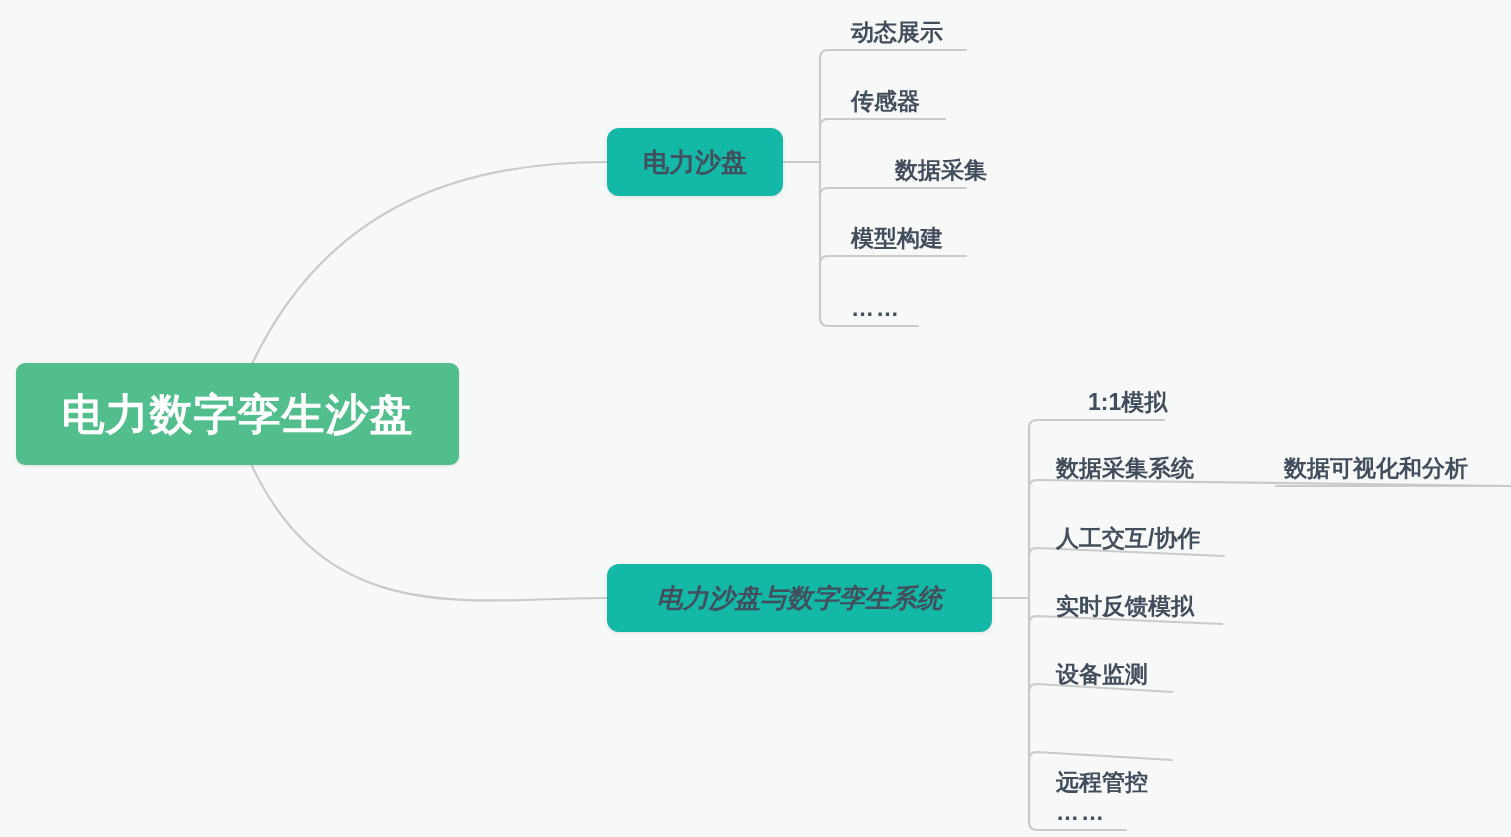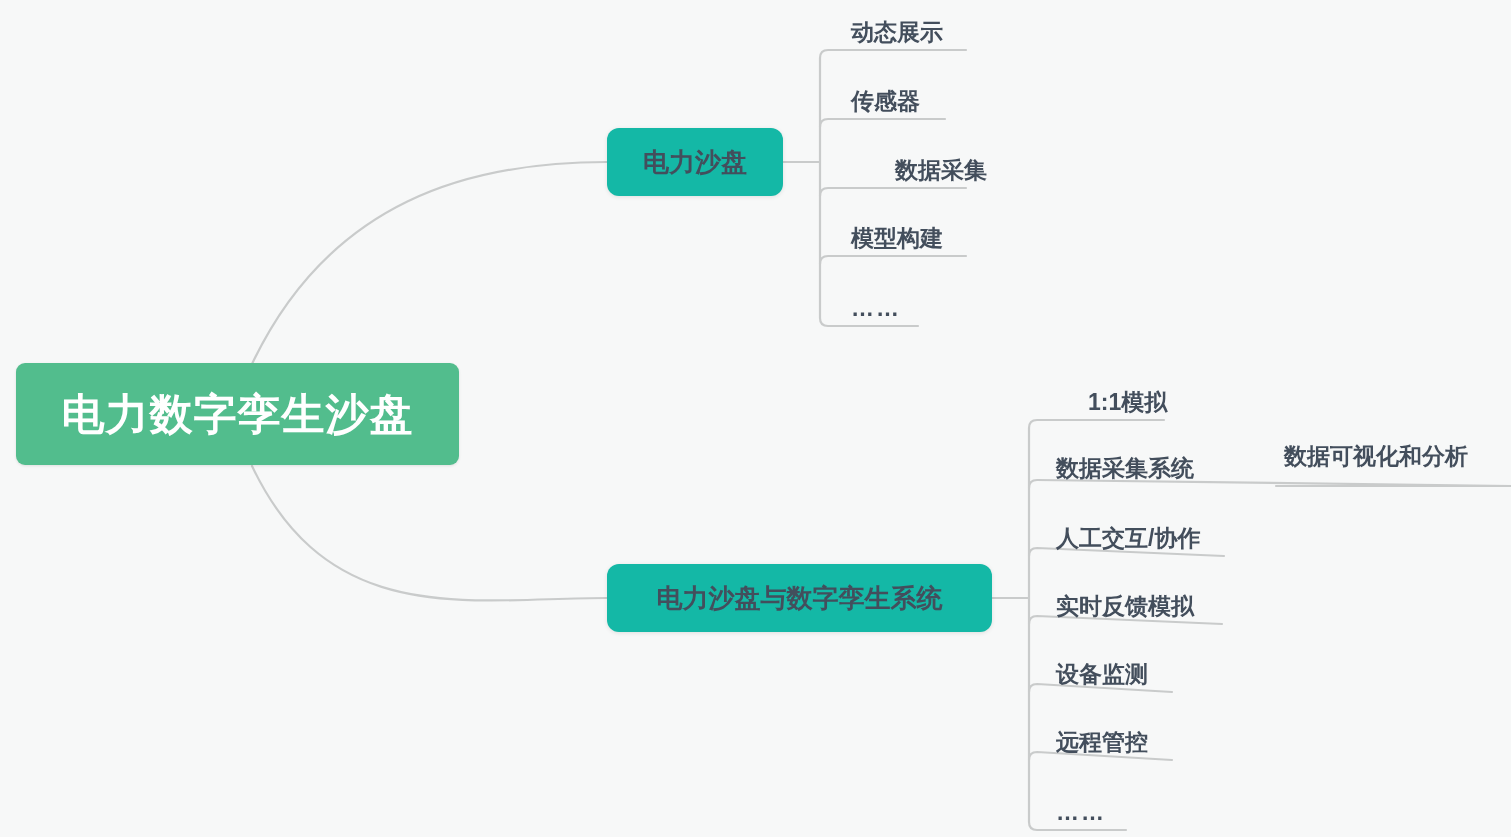--- a/index.html
+++ b/index.html
@@ -61,21 +61,21 @@
     box-sizing: border-box;
   }
   .branch-node .label {
     color: #434e5c;
     font-size: 26px;
     font-weight: bold;
     white-space: nowrap;
     line-height: 1;
   }
   #branch-0 { left: 607px; top: 128px; width: 176px; height: 68px; }
-  #branch-1 { left: 607px; top: 564px; width: 385px; height: 68px; }
+  #branch-1 { left: 607px; top: 564px; width: 385px; height: 68px; font-style: italic; }
 
   
   .leaf-node {
     position: absolute;
     display: flex;
     align-items: flex-end;
     box-sizing: border-box;
     padding-bottom: 6px;
   }
   .leaf-node .label {
@@ -154,32 +154,32 @@
   <div class="leaf-node" style="left:851px; top:280px; height:46px;">
     <span class="label dots">……</span>
   </div>
 
   <div class="leaf-node" style="left:1088px; top:374px; height:46px;">
     <span class="label">1:1模拟</span>
   </div>
   <div class="leaf-node" style="left:1056px; top:440px; height:46px;text-align:right;">
     <span class="label">数据采集系统</span>
   </div>
-  <div class="leaf-node" style="left:1284px; top:428px; height:46px;text-align:center;">
+  <div class="leaf-node" style="left:1284px; top:440px; height:46px;text-align:center;">
     <span class="label">数据可视化和分析</span>
   </div>
   <div class="leaf-node" style="left:1056px; top:510px; height:46px;">
     <span class="label">人工交互/协作</span>
   </div>
   <div class="leaf-node" style="left:1056px; top:578px; height:46px;">
     <span class="label">实时反馈模拟</span>
   </div>
   <div class="leaf-node" style="left:1056px; top:646px; height:46px;">
     <span class="label">设备监测</span>
   </div>
-  <div class="leaf-node" style="left:1056px; top:714px; height:46px;">
+  <div class="leaf-node" style="left:1056px; top:754px; height:46px;">
     <span class="label">远程管控</span>
   </div>
   <div class="leaf-node" style="left:1056px; top:784px; height:46px;">
     <span class="label dots">……</span>
   </div>
 
 </div>
 
 </body></html>

